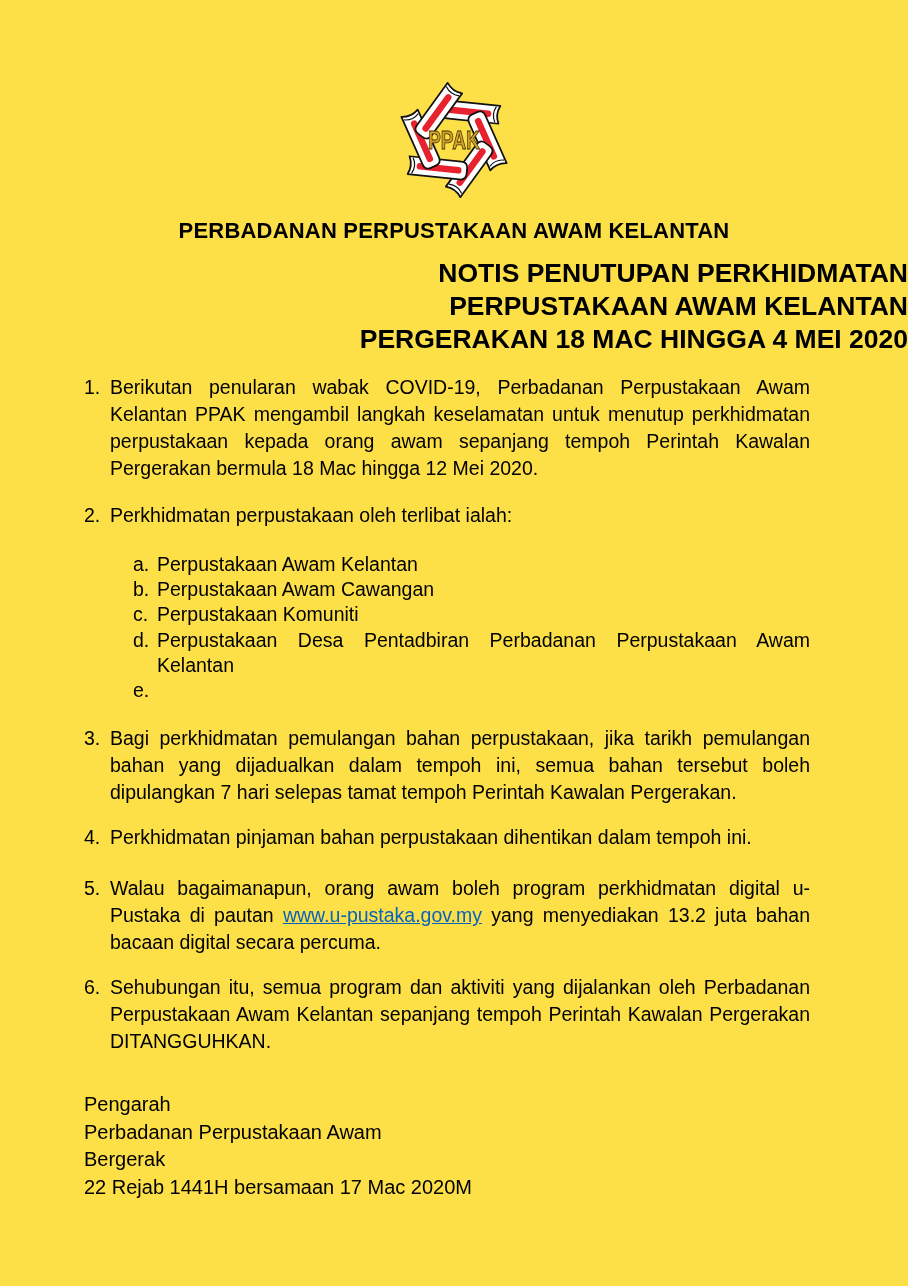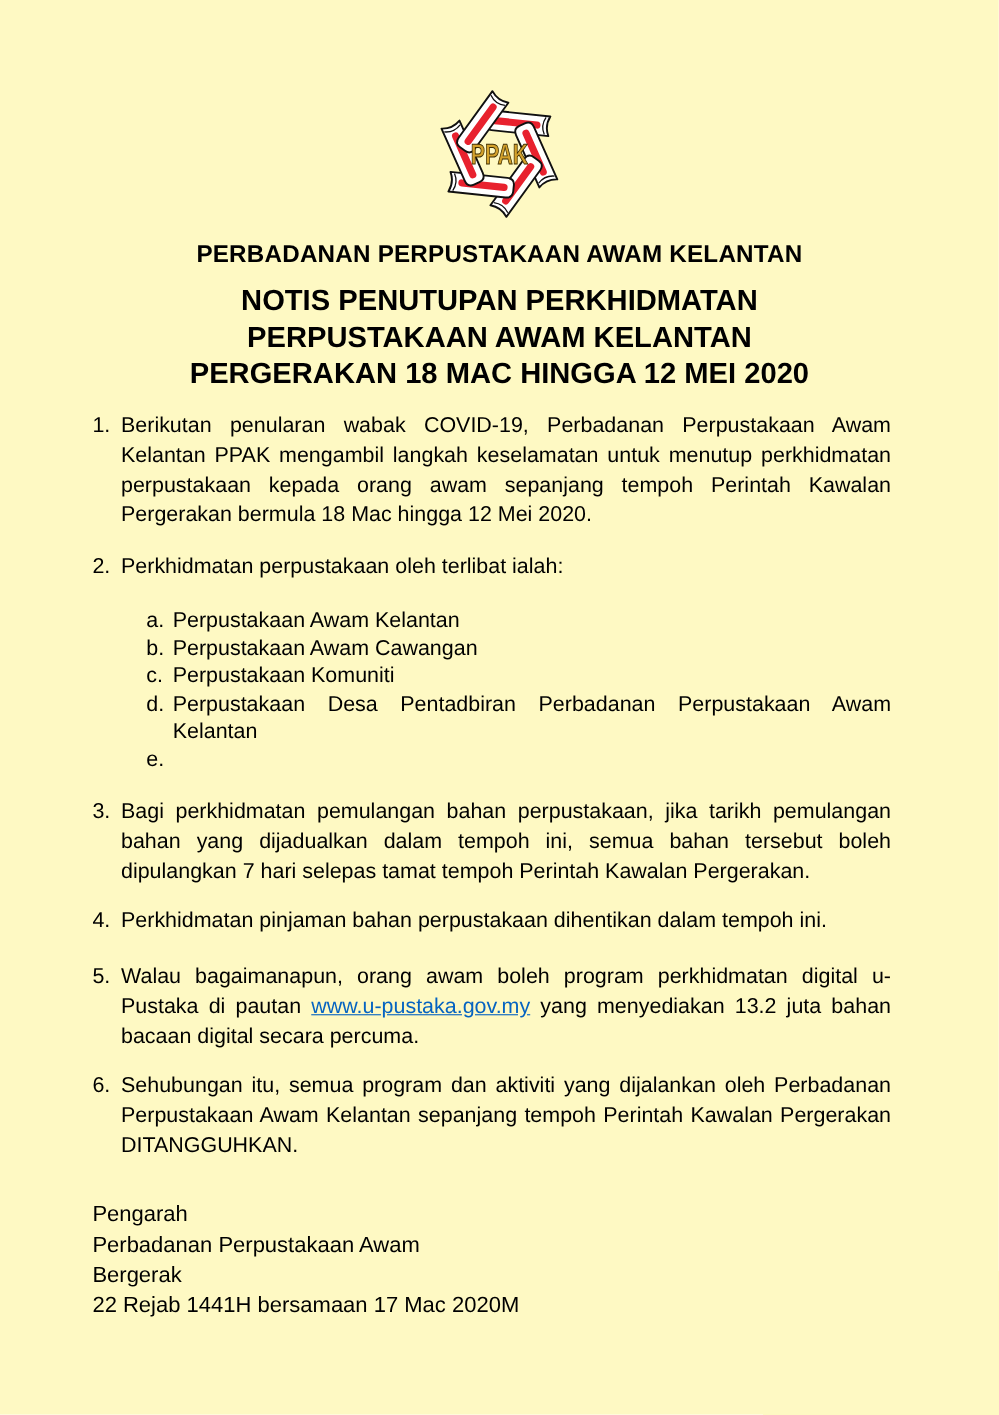--- a/index.html
+++ b/index.html
@@ -1,32 +1,32 @@
 <!DOCTYPE html>
 <html><head>
 <meta charset="utf-8">
 <style>
   html,body{margin:0;padding:0;}
   body{
     width:908px;height:1286px;background:#ffffff;color:#000;
     font-family:"Liberation Sans", sans-serif;
     -webkit-font-smoothing:antialiased;
   }
-  .page{position:relative;width:908px;height:1286px;overflow:hidden;background:#fef9c3;}
+  .page{position:relative;width:908px;height:1286px;overflow:hidden;background:#fde047;}
 
   .logo-wrap{width:128px;height:128px;margin:76px auto 0 auto;}
   .logo-wrap svg{display:block;width:128px;height:128px;}
 
   .org-name{
     margin-top:14px;text-align:center;font-weight:bold;font-size:22px;
     letter-spacing:0.2px;
   }
 
   .doc-title{
-    margin:13px auto 0 auto;text-align:center;font-weight:bold;
+    margin:13px auto 0 auto;text-align:right;font-weight:bold;
     font-size:26.5px;line-height:33px;
   }
 
   .content{margin-left:84px;width:726px;}
 
   .item{display:flex;font-size:19.5px;line-height:27px;}
   .item .num{width:26px;flex:none;}
   .item .text{width:700px;text-align:justify;}
   .mt18{margin-top:18px;}
   .mt20{margin-top:20px;}
@@ -77,21 +77,21 @@
         </g>
       <text x="110" y="127" text-anchor="middle" font-family="Liberation Sans, sans-serif" font-size="48" font-weight="bold" fill="#d4a22c" stroke="#3f2e00" stroke-width="1.6" textLength="96" lengthAdjust="spacingAndGlyphs">PPAK</text>
     </svg>
   </div>
 
   <div class="org-name">PERBADANAN PERPUSTAKAAN AWAM KELANTAN</div>
 
   <div class="doc-title">
     <div>NOTIS PENUTUPAN PERKHIDMATAN</div>
     <div>PERPUSTAKAAN AWAM KELANTAN</div>
-    <div>PERGERAKAN 18 MAC HINGGA 12 MEI 2020</div>
+    <div>PERGERAKAN 18 MAC HINGGA 4 MEI 2020</div>
   </div>
 
   <div class="content">
 
     <div class="item mt18">
       <div class="num">1.</div>
       <div class="text">Berikutan penularan wabak COVID-19, Perbadanan Perpustakaan Awam Kelantan PPAK mengambil langkah keselamatan untuk menutup perkhidmatan perpustakaan kepada orang awam sepanjang tempoh Perintah Kawalan Pergerakan bermula 18 Mac hingga 12 Mei 2020.</div>
     </div>
 
     <div class="item mt20">

